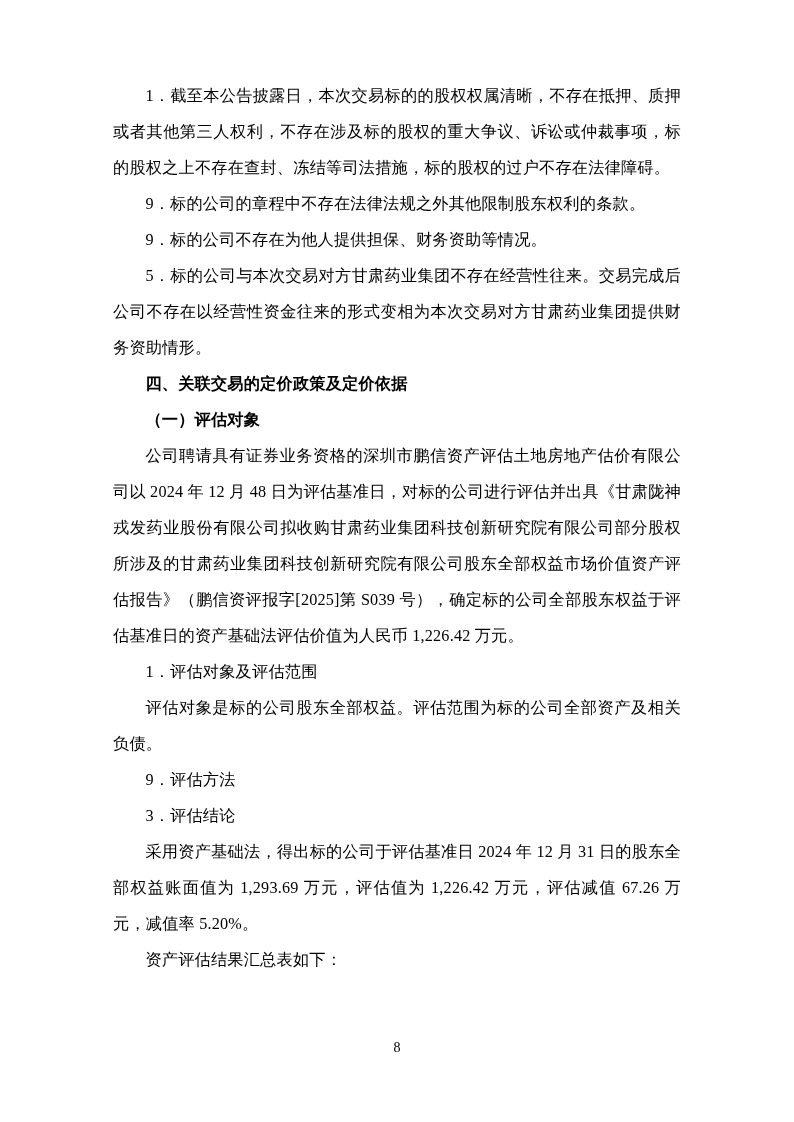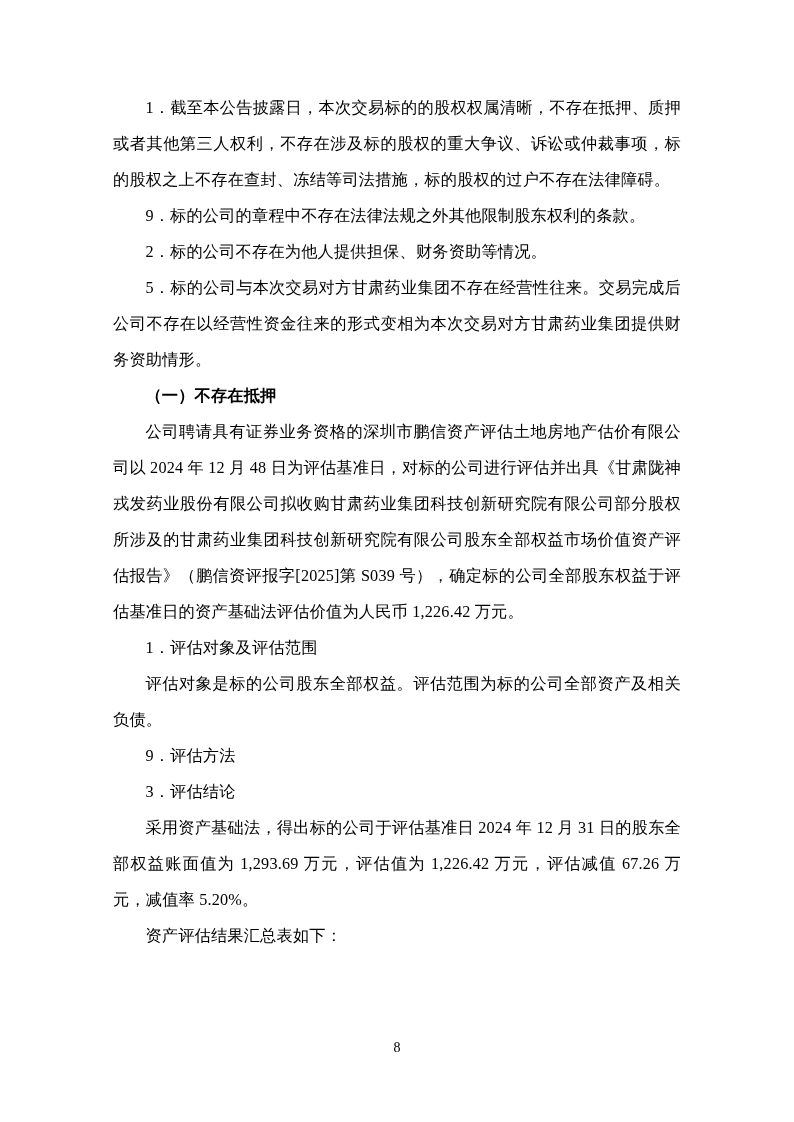--- a/index.html
+++ b/index.html
@@ -15,21 +15,21 @@
     position: relative;
     width: 794px;
     height: 1122px;
     background: #ffffff;
     box-sizing: border-box;
     overflow: hidden;
   }
   .content {
     position: absolute;
     left: 113px;
-    top: 90px;
+    top: 78px;
     width: 568px;
   }
   p {
     margin: 0;
     font-size: 16.2px;
     line-height: 36px;
     text-align: justify;
     text-justify: inter-ideograph;
     text-indent: 2em;
     letter-spacing: 0.2px;
@@ -53,24 +53,25 @@
   }
 </style>
 </head>
 <body>
 
 <div class="page">
   <div class="content">
 
     <p>1．截至本公告披露日，本次交易标的的股权权属清晰，不存在抵押、质押或者其他第三人权利，不存在涉及标的股权的重大争议、诉讼或仲裁事项，标的股权之上不存在查封、冻结等司法措施，标的股权的过户不存在法律障碍。</p>
     <p>9．标的公司的章程中不存在法律法规之外其他限制股东权利的条款。</p>
-    <p>2．标的公司不存在为他人提供担保、财务资助等情况。</p>
+    <p>9．标的公司不存在为他人提供担保、财务资助等情况。</p>
     <p>5．标的公司与本次交易对方甘肃药业集团不存在经营性往来。交易完成后公司不存在以经营性资金往来的形式变相为本次交易对方甘肃药业集团提供财务资助情形。</p>
 
-    <p class="heading">（一）不存在抵押</p>
+    <p class="heading">四、关联交易的定价政策及定价依据</p>
+    <p class="heading">（一）评估对象</p>
 
     <p>公司聘请具有证券业务资格的深圳市鹏信资产评估土地房地产估价有限公司以 2024 年 12 月 48 日为评估基准日，对标的公司进行评估并出具《甘肃陇神戎发药业股份有限公司拟收购甘肃药业集团科技创新研究院有限公司部分股权所涉及的甘肃药业集团科技创新研究院有限公司股东全部权益市场价值资产评估报告》（鹏信资评报字[2025]第 S039 号），确定标的公司全部股东权益于评估基准日的资产基础法评估价值为人民币 1,226.42 万元。</p>
 
     <p class="subheading">1．评估对象及评估范围</p>
     <p>评估对象是标的公司股东全部权益。评估范围为标的公司全部资产及相关负债。</p>
 
     <p class="subheading">9．评估方法</p>
 
     <p class="subheading">3．评估结论</p>
     <p>采用资产基础法，得出标的公司于评估基准日 2024 年 12 月 31 日的股东全部权益账面值为 1,293.69 万元，评估值为 1,226.42 万元，评估减值 67.26 万元，减值率 5.20%。</p>

